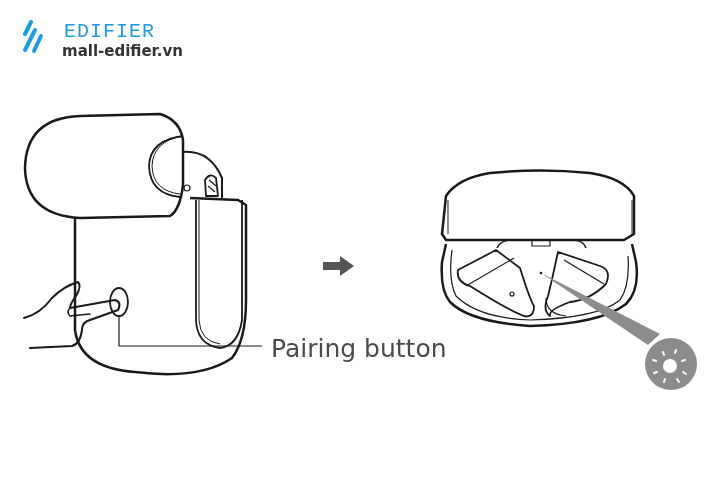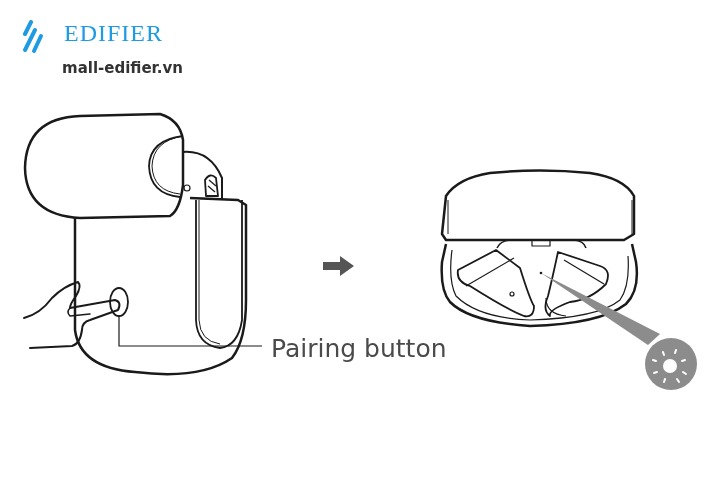--- a/index.html
+++ b/index.html
@@ -1,20 +1,20 @@
 <!DOCTYPE html>
 <html><head>
 <meta charset="utf-8">
 <style>
   html,body{margin:0;padding:0;background:#ffffff;}
   body{width:720px;height:480px;position:relative;overflow:hidden;font-family:"Liberation Sans",sans-serif;}
   .logo{position:absolute;left:22px;top:18px;width:200px;height:50px;}
   .logo-mark{position:absolute;left:0;top:2px;width:26px;height:36px;}
-  .logo-brand{position:absolute;left:42px;top:2px;font-size:24px;letter-spacing:1px;color:#1e9be2;font-family:Liberation Serif, serif;font-weight:normal;}
-  .logo-site{position:absolute;left:40px;top:41px;font-size:15px;font-weight:bold;color:#333333;font-family:"DejaVu Sans",sans-serif;}
+  .logo-brand{position:absolute;left:42px;top:2px;font-size:20px;letter-spacing:1px;color:#1e9be2;font-family:Liberation Mono, monospace;font-weight:normal;}
+  .logo-site{position:absolute;left:40px;top:24px;font-size:15px;font-weight:bold;color:#333333;font-family:"DejaVu Sans",sans-serif;}
   svg.art{position:absolute;left:0;top:0;}
   .label{position:absolute;left:271px;top:334px;font-size:25px;color:#4a4a4a;font-family:"DejaVu Sans",sans-serif;font-weight:normal;}
 </style>
 </head>
 <body>
 
 <div class="logo">
   <svg class="logo-mark" viewBox="0 0 26 36">
     <path d="M9 2 L3 14" stroke="#1e9be2" stroke-width="4" stroke-linecap="round"></path>
     <path d="M13 10 L3 30" stroke="#1e9be2" stroke-width="4" stroke-linecap="round"></path>

